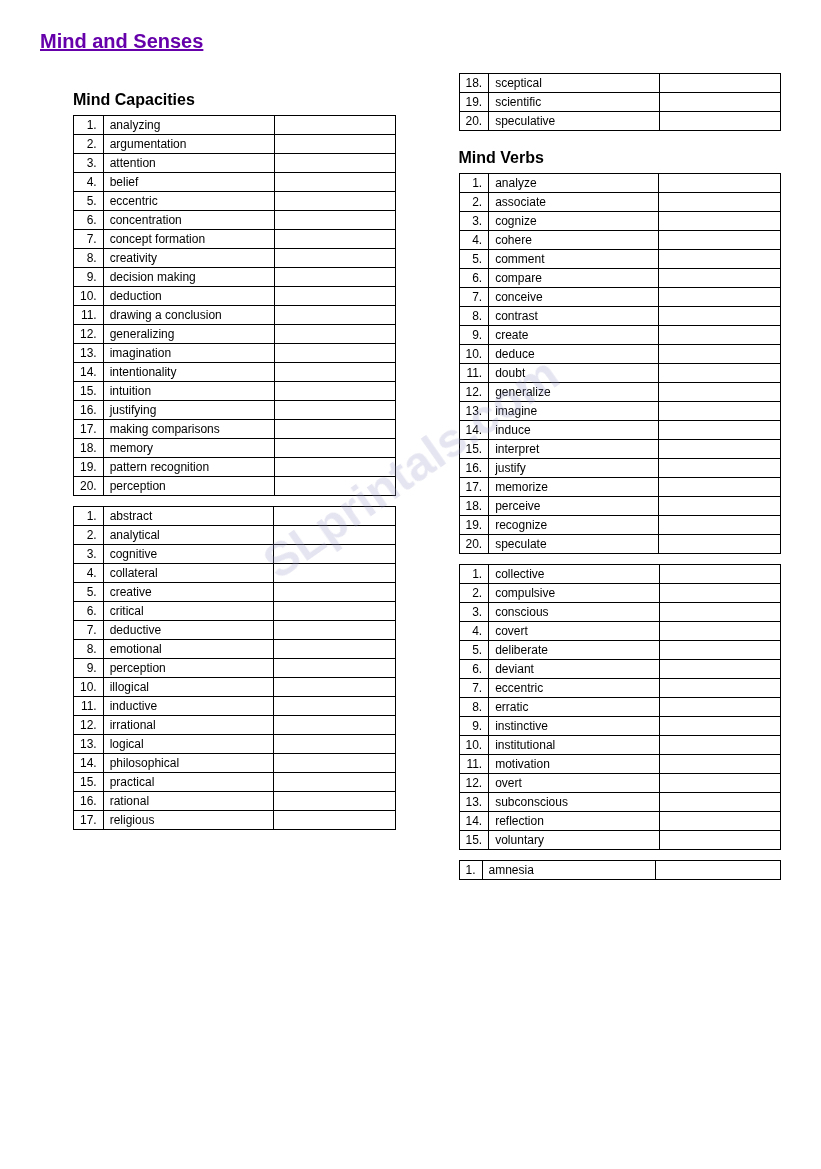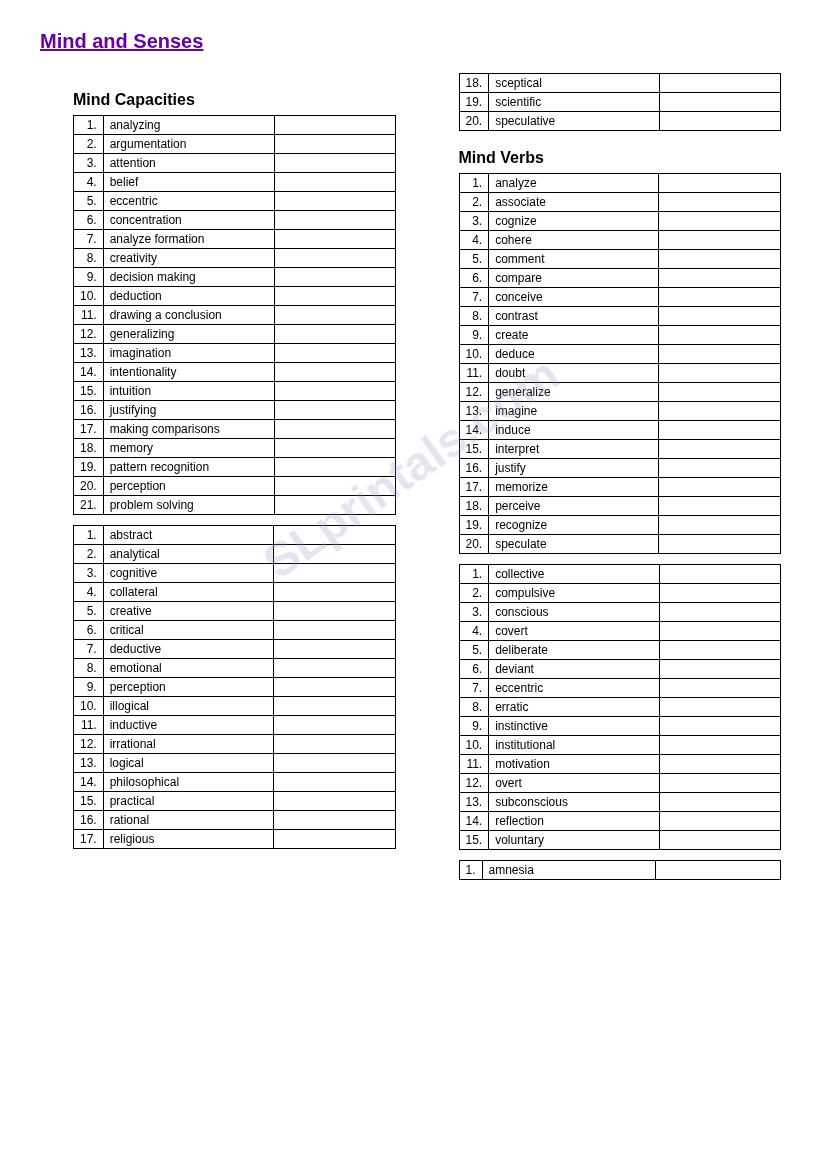--- a/index.html
+++ b/index.html
@@ -108,21 +108,21 @@
       <td class="word-col">eccentric</td>
       <td class="blank-col"></td>
     </tr>
           <tr>
       <td class="num-col">6.</td>
       <td class="word-col">concentration</td>
       <td class="blank-col"></td>
     </tr>
           <tr>
       <td class="num-col">7.</td>
-      <td class="word-col">analyze formation</td>
+      <td class="word-col">concept formation</td>
       <td class="blank-col"></td>
     </tr>
           <tr>
       <td class="num-col">8.</td>
       <td class="word-col">creativity</td>
       <td class="blank-col"></td>
     </tr>
           <tr>
       <td class="num-col">9.</td>
       <td class="word-col">decision making</td>
@@ -174,25 +174,20 @@
       <td class="blank-col"></td>
     </tr>
           <tr>
       <td class="num-col">19.</td>
       <td class="word-col">pattern recognition</td>
       <td class="blank-col"></td>
     </tr>
           <tr>
       <td class="num-col">20.</td>
       <td class="word-col">perception</td>
-      <td class="blank-col"></td>
-    </tr>
-          <tr>
-      <td class="num-col">21.</td>
-      <td class="word-col">problem solving</td>
       <td class="blank-col"></td>
     </tr>
         </tbody>
     </table>
 
     <table>
       <tbody id="types-of-thinking-body">
           <tr>
       <td class="num-col">1.</td>
       <td class="word-col">abstract</td>

